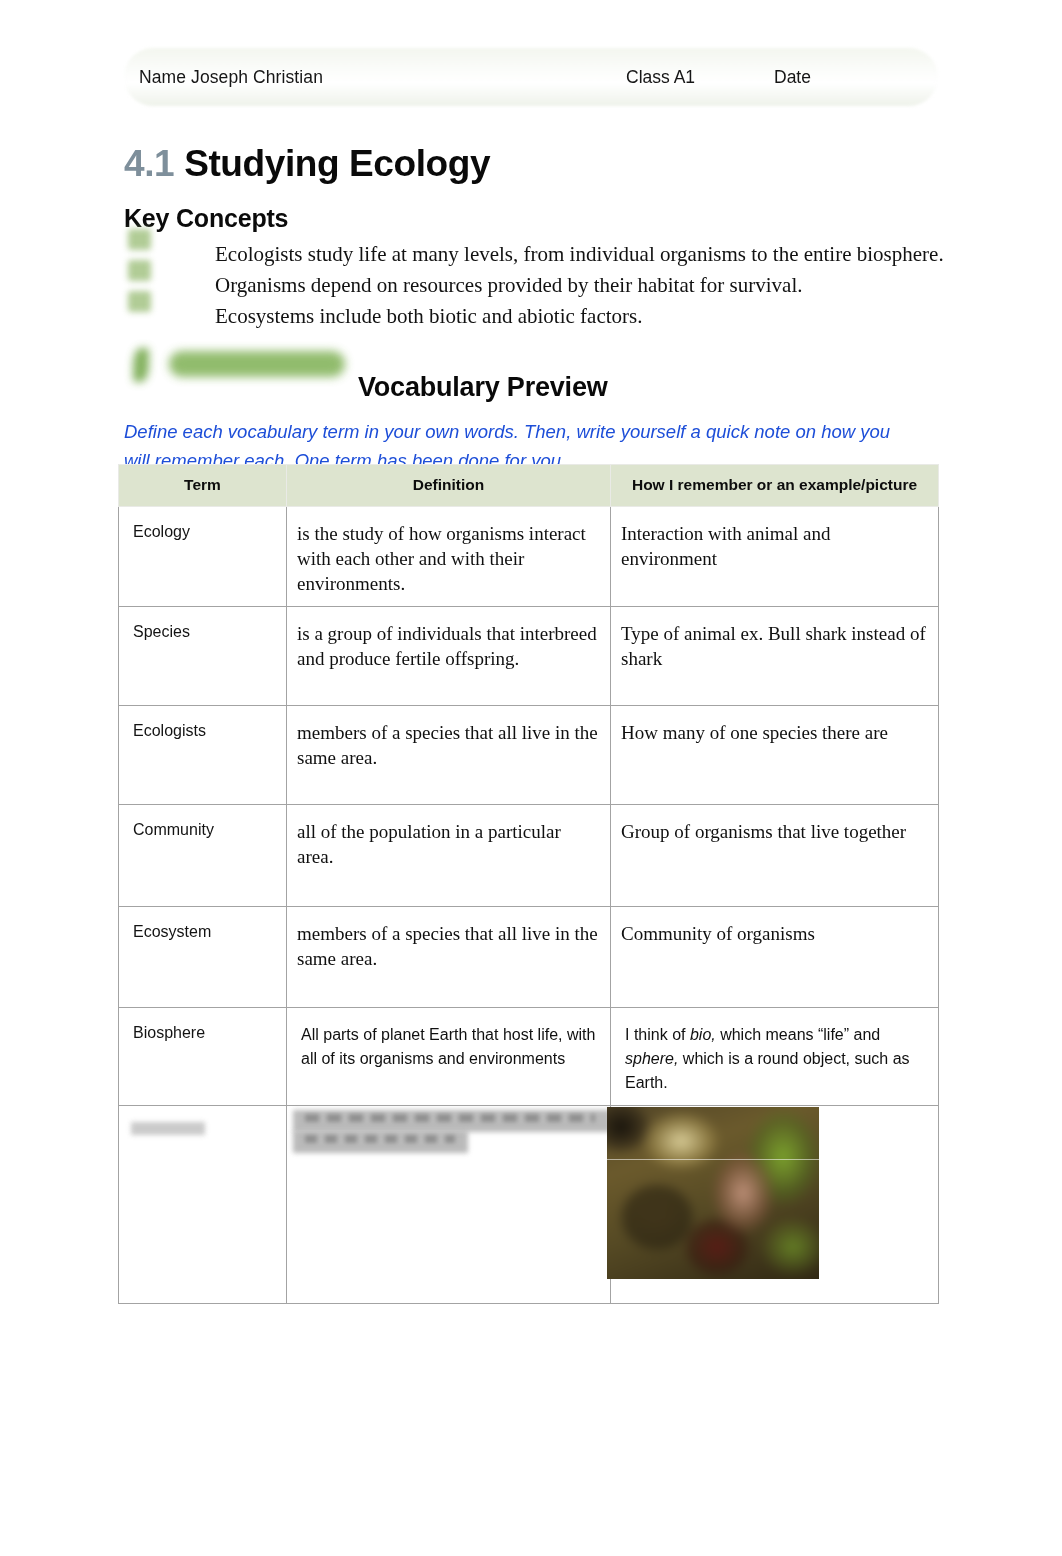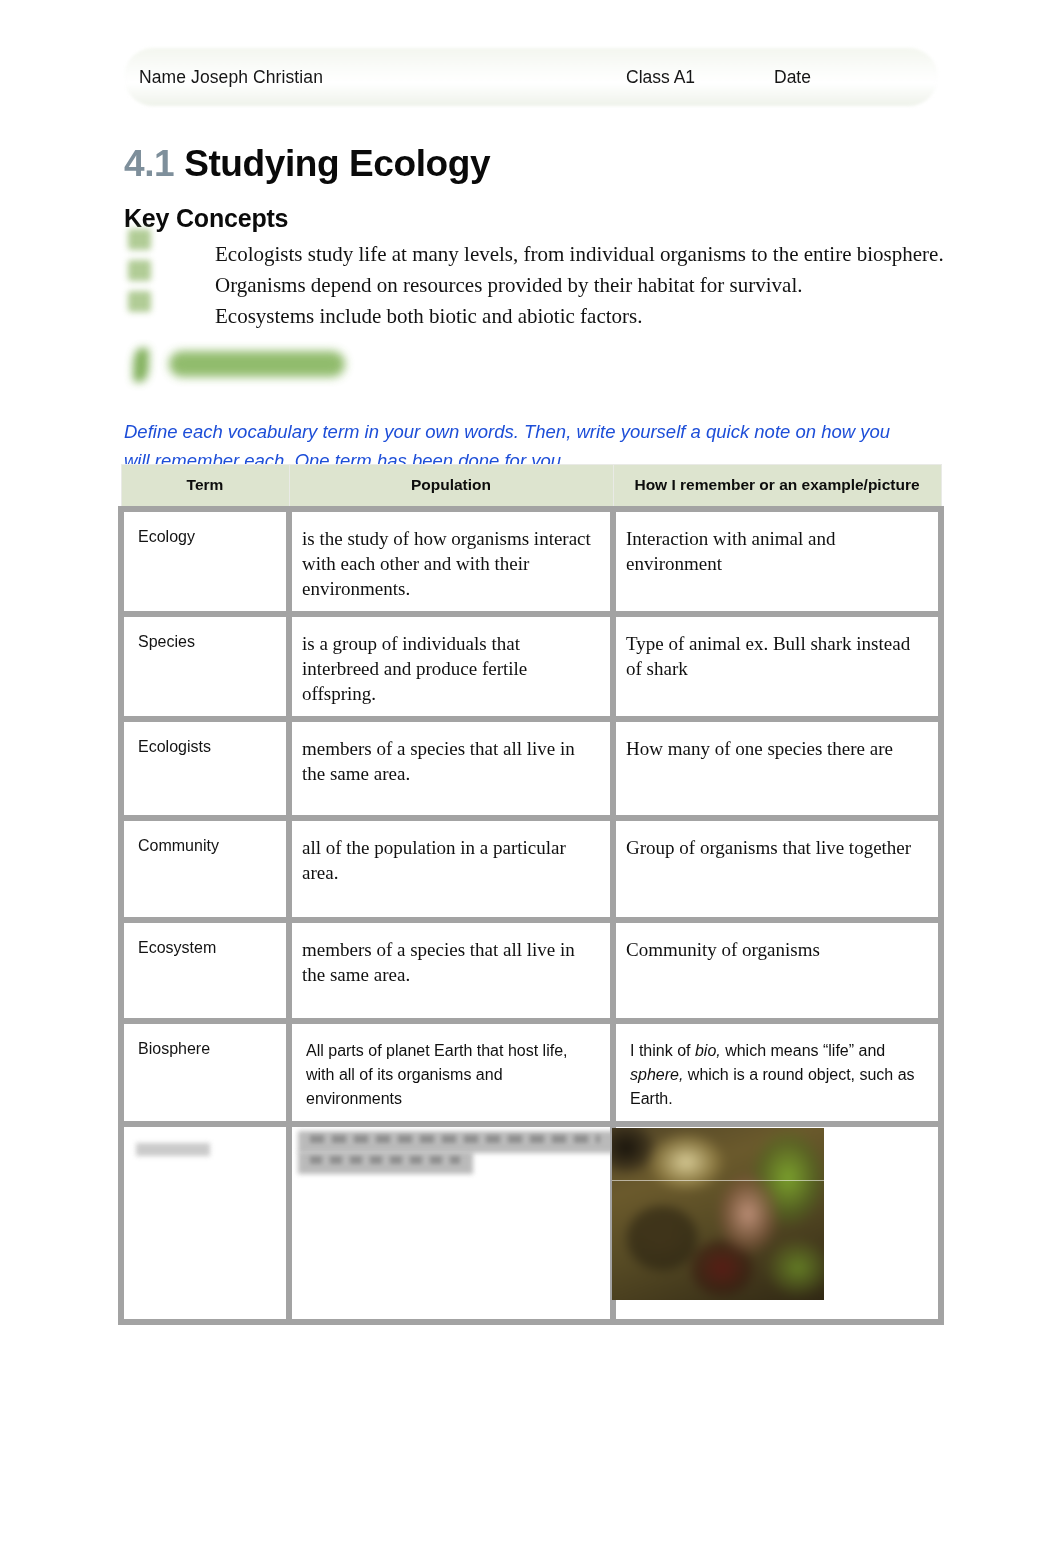--- a/index.html
+++ b/index.html
@@ -195,21 +195,21 @@
     text-align: center;
     padding: 11px 6px 12px 6px;
     border: 1px solid #e9eae6;
     vertical-align: middle;
   }
   .vocab-table th.col-term   { width: 168px; margin-left: 40px; }
   .vocab-table th.col-def    { width: 324px; }
   .vocab-table th.col-how    { width: 328px; }
 
   .vocab-table td {
-    border: 6px solid #a3a3a3;
+    border: 1px solid #a3a3a3;
     vertical-align: top;
     background: #ffffff;
     padding: 0;
   }
 
   .cell-term {
     padding: 14px 10px 10px 14px;
     font-family: "Liberation Sans", sans-serif;
     font-size: 16px;
     color: #131313;
@@ -367,27 +367,28 @@
     <div class="kc-item">
       <span class="kc-bullet"></span>
       <span class="kc-text">Ecosystems include both biotic and abiotic factors.</span>
     </div>
   </div>
 
   <div class="vp-deco">
     <span class="vp-deco-leaf"></span>
     <span class="vp-deco-bar"></span>
   </div>
+  <h2 class="vp-title">Vocabulary Preview</h2>
   <p class="vp-instructions">Define each vocabulary term in your own words. Then, write yourself a quick note on how you will remember each. One term has been done for you.</p>
 
   <table class="vocab-table">
     <thead>
       <tr>
         <th class="col-term">Term</th>
-        <th class="col-def">Population</th>
+        <th class="col-def">Definition</th>
         <th class="col-how">How I remember or an example/picture</th>
       </tr>
     </thead>
     <tbody>
 
       <tr class="r-ecology">
         <td>
             <div class="cell-term">Ecology</div>
           </td>
         <td>

